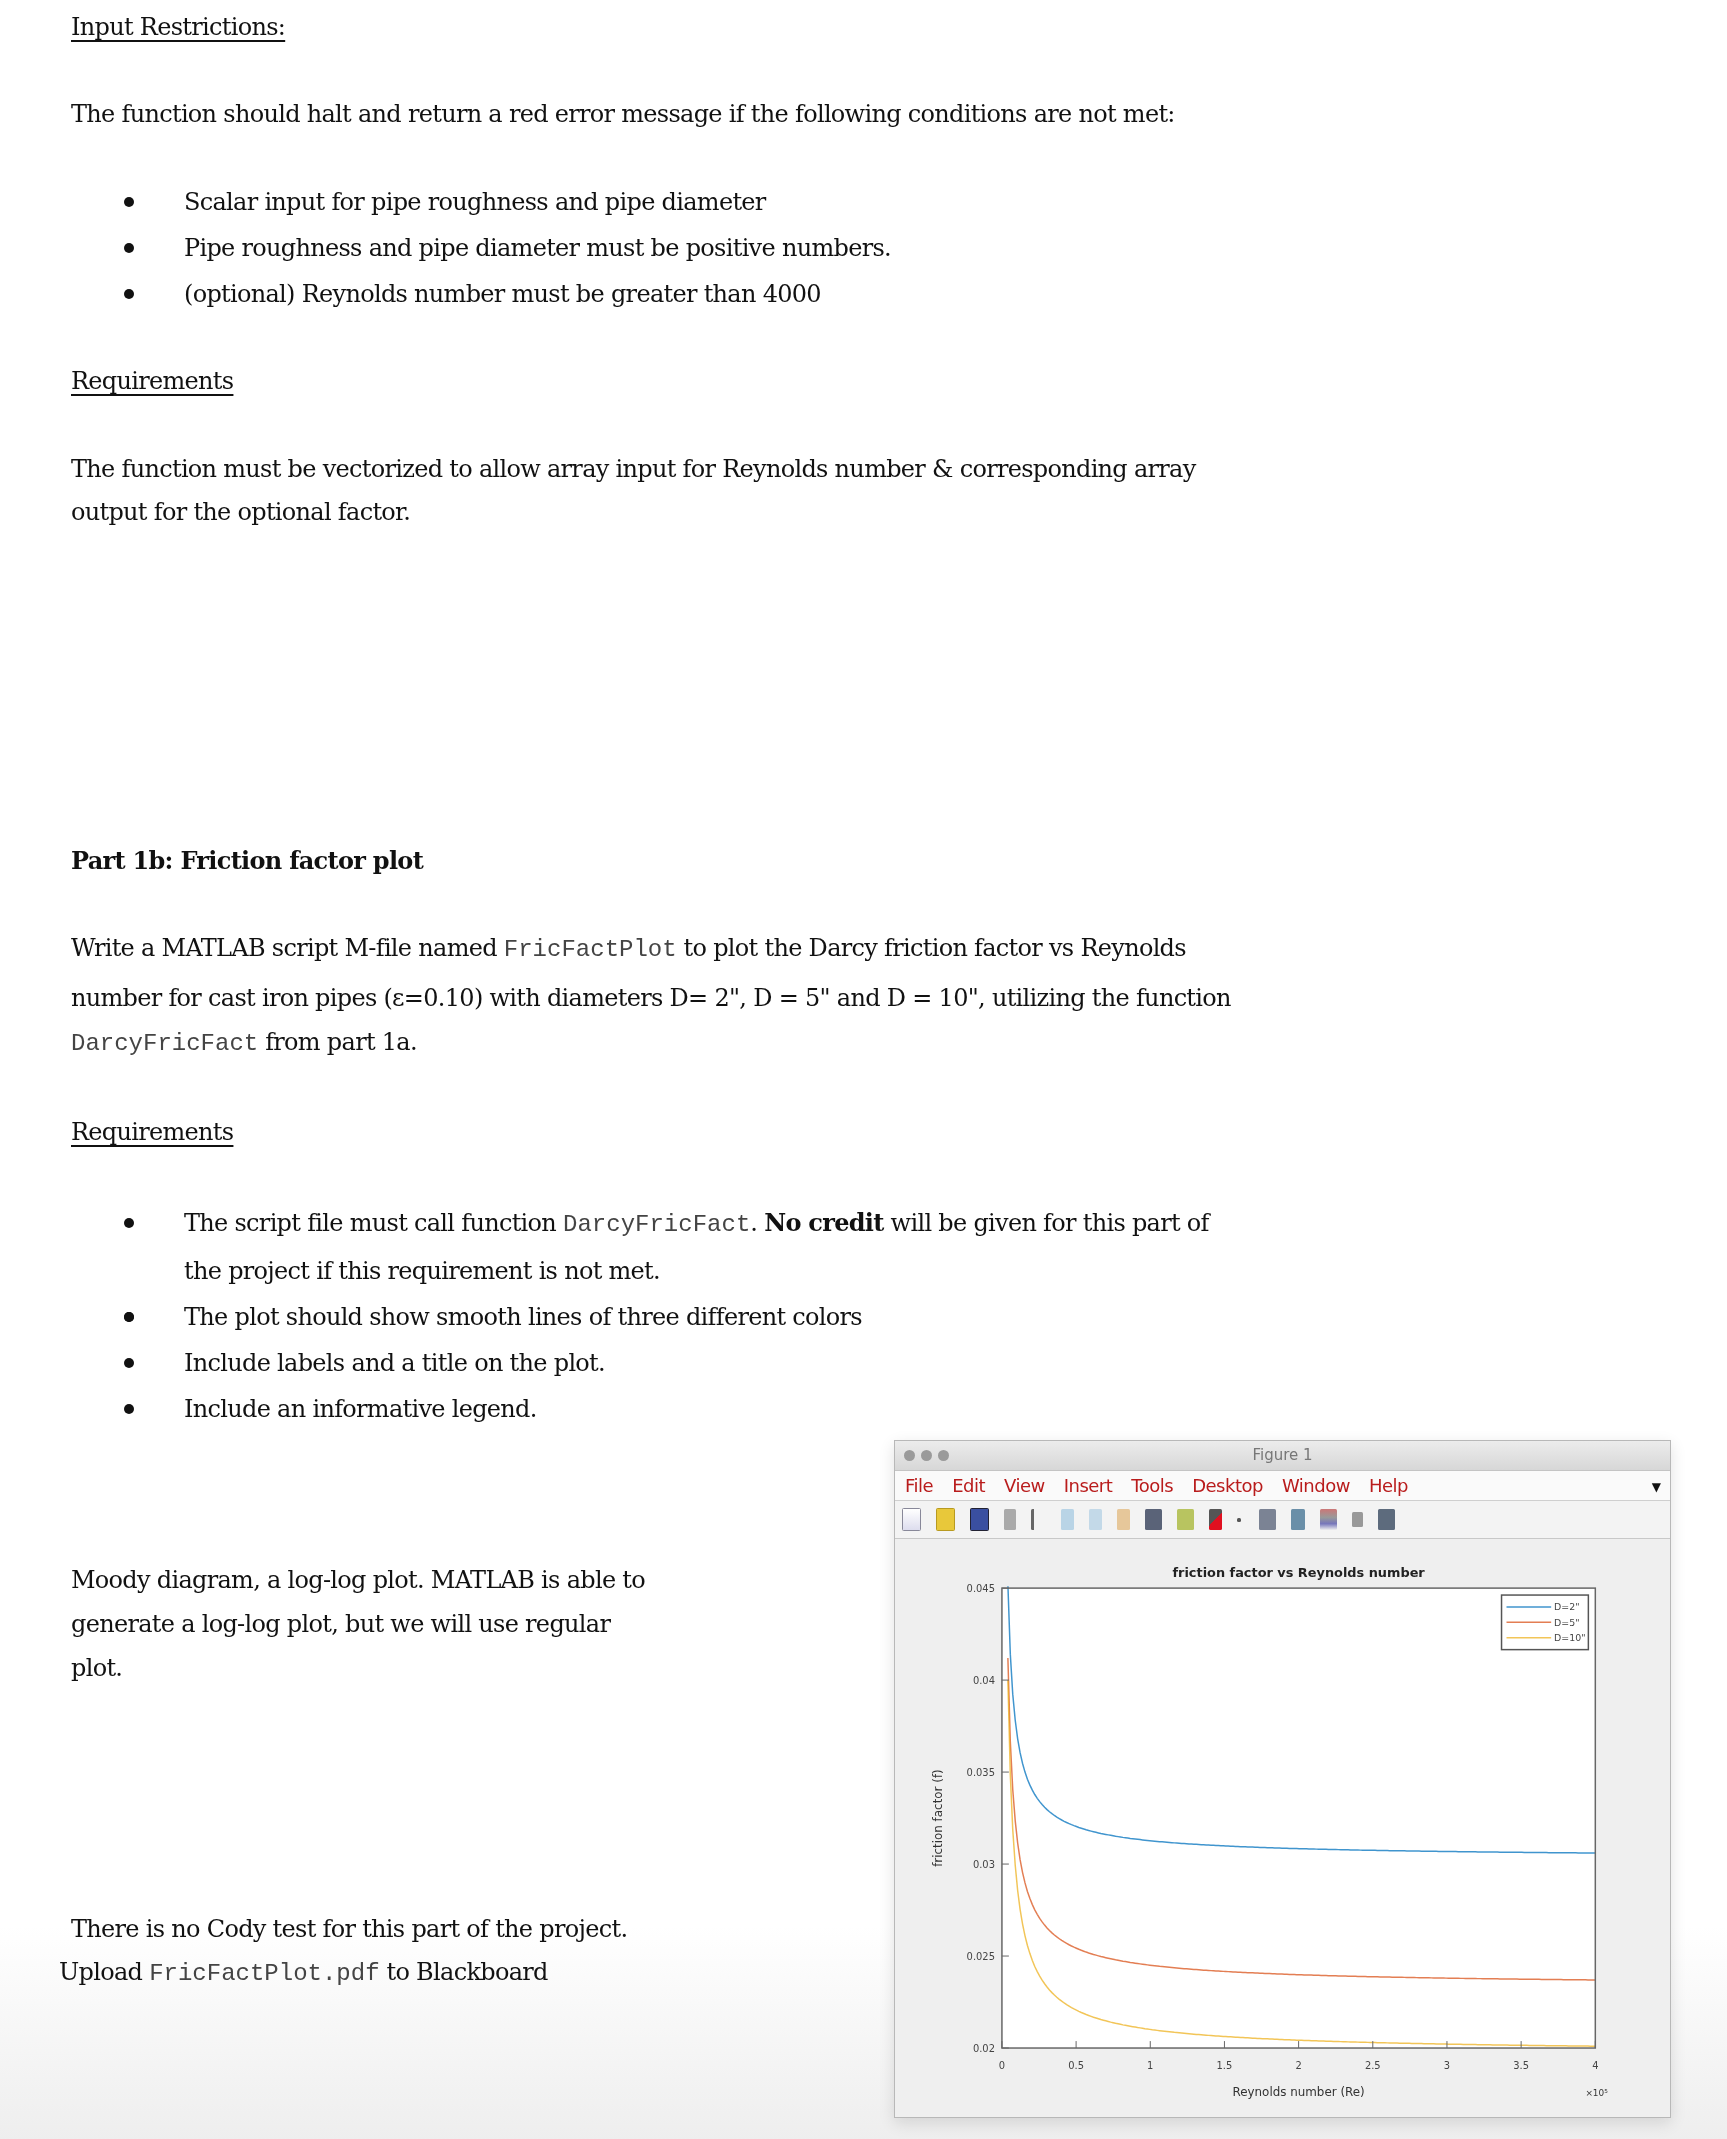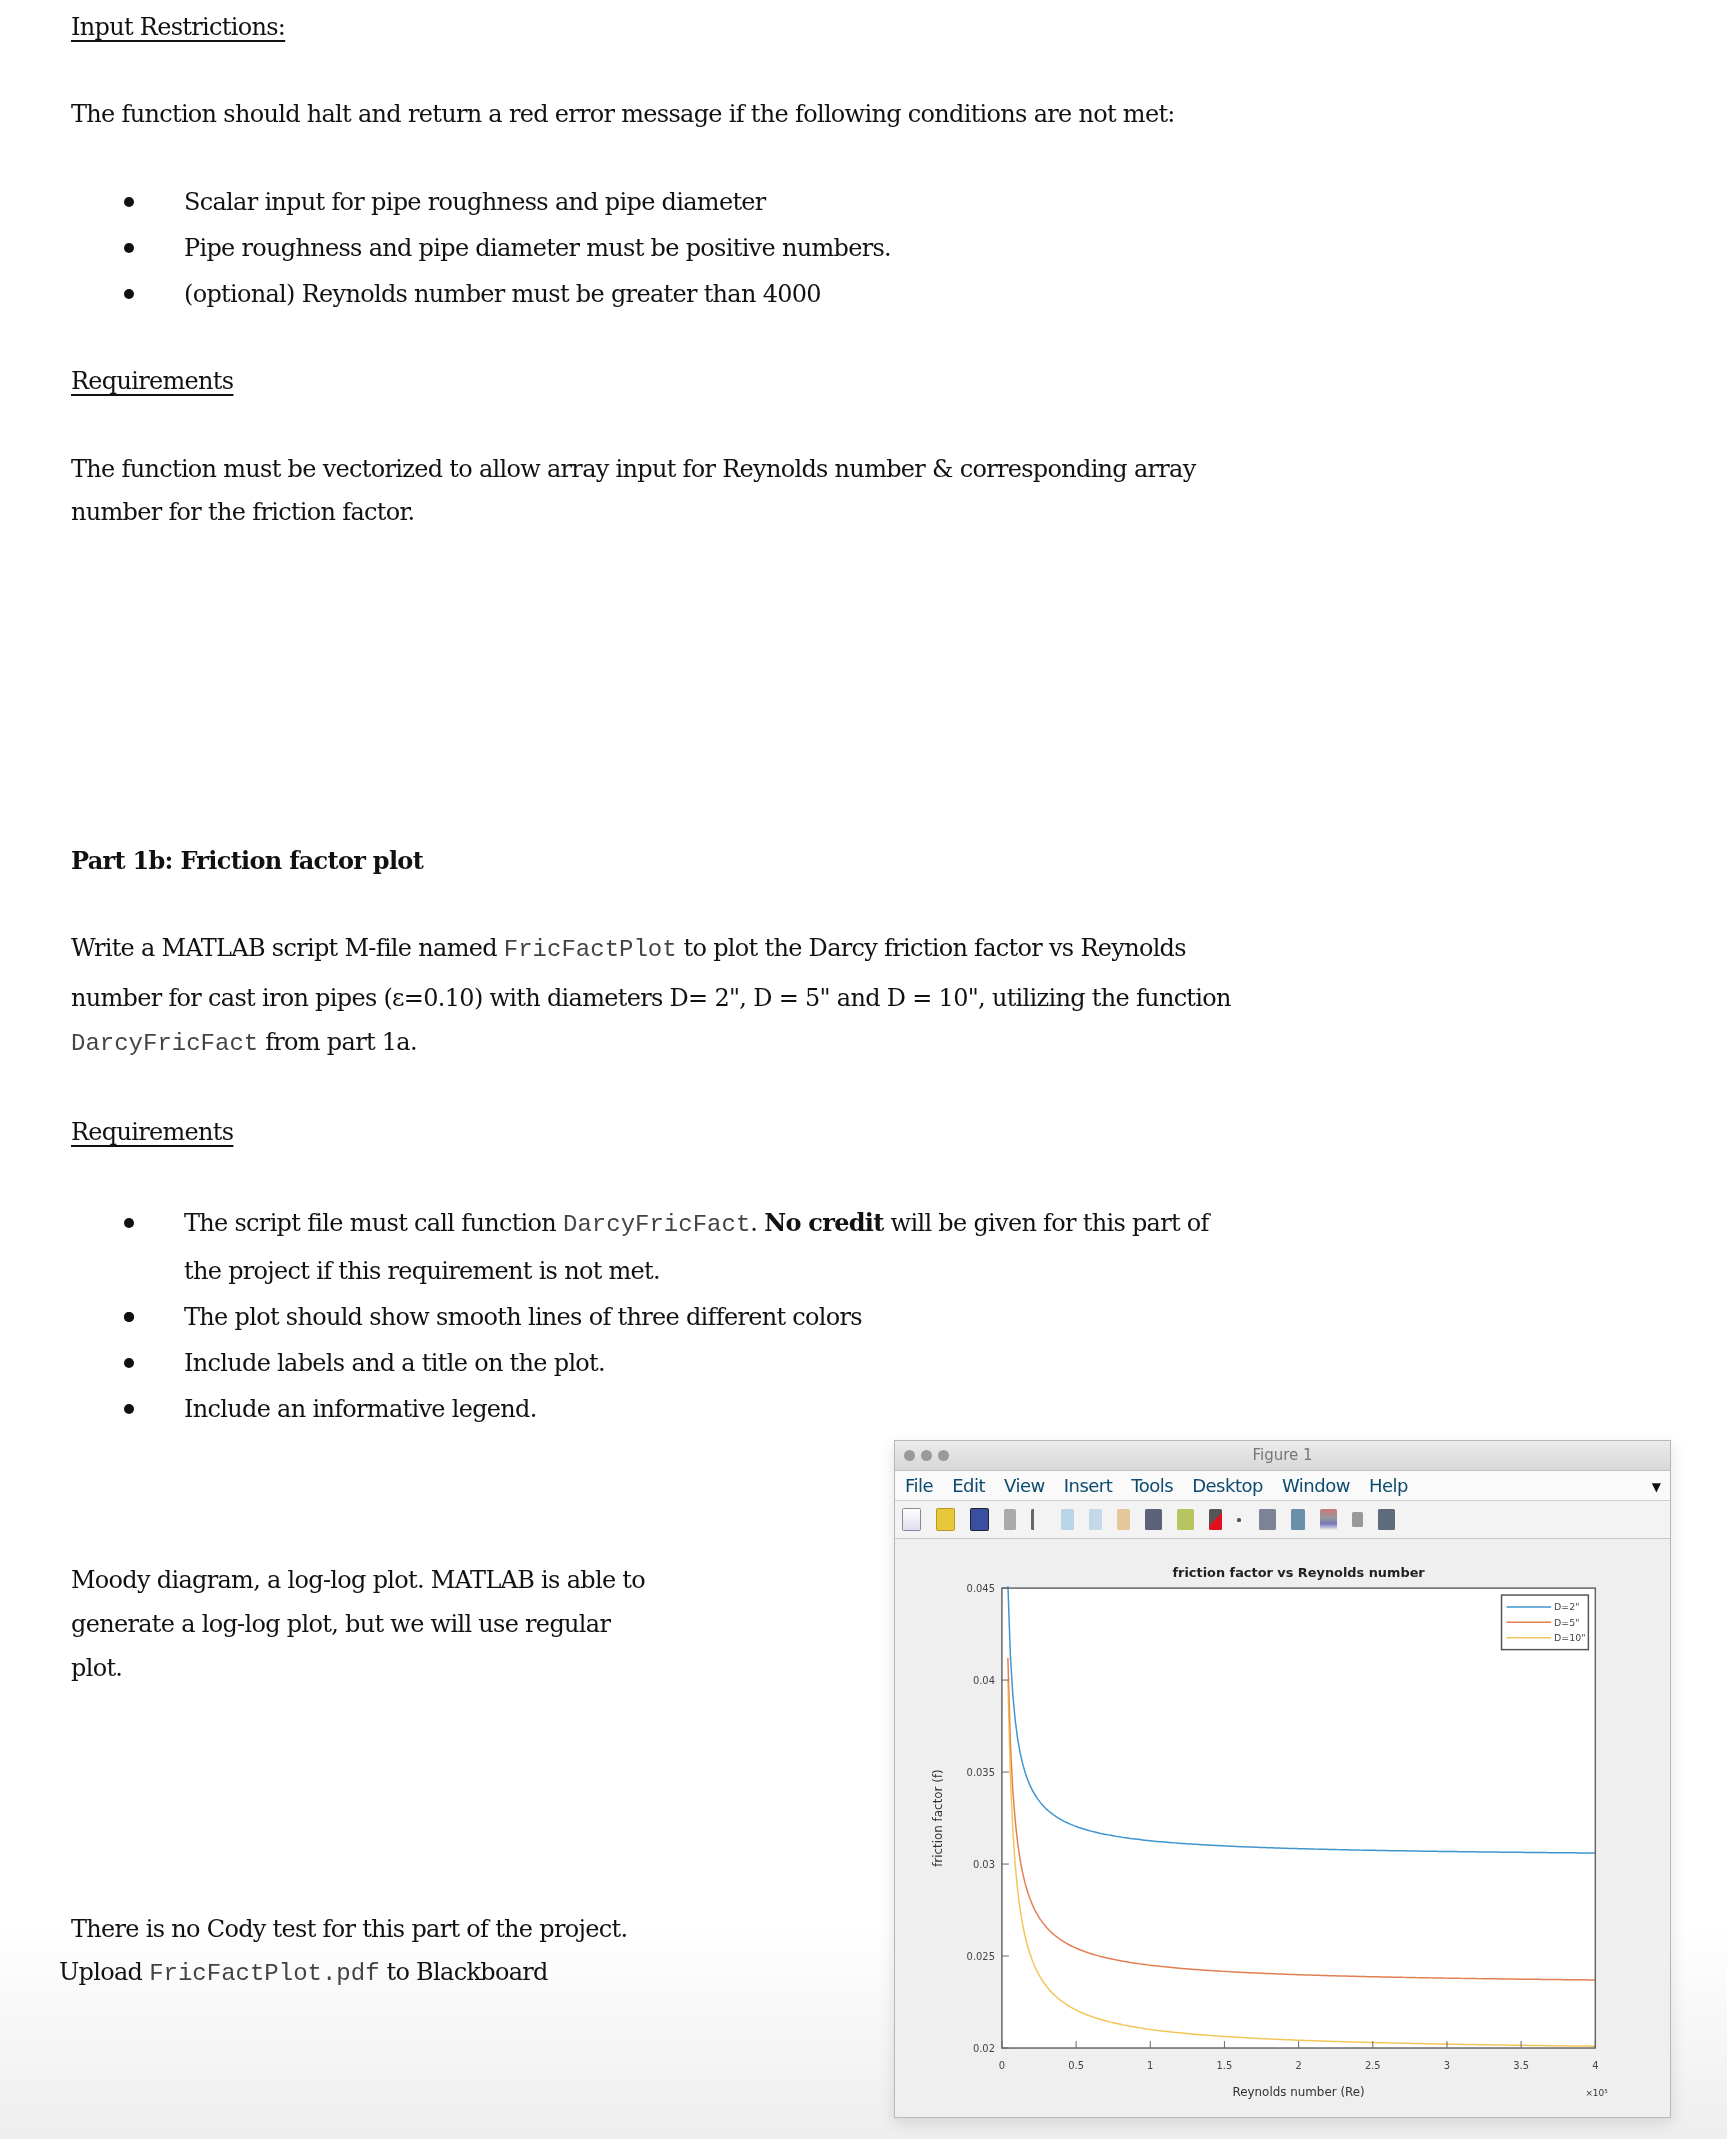--- a/index.html
+++ b/index.html
@@ -15,41 +15,41 @@
   .bullet-list li .dot { position:absolute; left:0; top:18px; width:10px; height:10px; background:#111; border-radius:50%; }
 
   
   #fig { position:absolute; left:894px; top:1440px; width:777px; height:678px;
          background:#efefef; border:1.5px solid #b8b8b8; box-sizing:border-box;
          font-family: "DejaVu Sans", "Liberation Sans", sans-serif; box-shadow: 0 5px 15px rgba(0,0,0,0.12); }
   #titlebar { height:29px; background:linear-gradient(#ececec,#d7d7d7); border-bottom:1px solid #c4c4c4; position:relative;padding-left:40px; }
   .light { position:absolute; top:9px; width:11px; height:11px; border-radius:50%; background:#9a9a9a; }
   #fig-title { position:absolute; left:0; right:0; top:5px; text-align:center; font-size:15px; color:#777; }
   #menubar { height:29px; background:#fafafa; border-bottom:1px solid #cfcfcf; display:flex; align-items:center; padding-left:10px; position:relative; }
-  .menu { font-size:18px; color:#0c4a6e; margin-right:19px; letter-spacing:-0.5px; }
+  .menu { font-size:18px; color:#b91c1c; margin-right:19px; letter-spacing:-0.5px; }
   #menu-arrow { position:absolute; right:9px; top:9px; font-size:12px; color:#111; }
   #toolbar { height:37px; background:#f3f3f3; border-bottom:1.5px solid #c8c8c8; display:flex; align-items:center; padding-left:7px; }
   .tb { width:17px; height:21px; margin-right:15px; border-radius:1.5px; position:relative; }
   #plotarea { position:absolute; left:0; top:97px; right:0; bottom:0; }
   svg text { font-family: "DejaVu Sans", "Liberation Sans", sans-serif; }
 </style>
 </head>
 <body>
 
 <div class="txt head" style="left:71px; top:5px;">Input Restrictions:</div>
 <div class="txt" style="left:71px; top:92px;">The function should halt and return a red error message if the following conditions are not met:</div>
 <ul class="bullet-list" style="top:179px;">
   <li><span class="dot"></span><span>Scalar input for pipe roughness and pipe diameter</span></li>
   <li><span class="dot"></span><span>Pipe roughness and pipe diameter must be positive numbers.</span></li>
   <li><span class="dot"></span><span>(optional) Reynolds number must be greater than 4000</span></li>
 </ul>
 
 <div class="txt head" style="left:71px; top:359px;">Requirements</div>
 <div class="txt" style="left:71px; top:447px;">The function must be vectorized to allow array input for Reynolds number &amp; corresponding array</div>
-<div class="txt" style="left:71px; top:490px;">number for the friction factor.</div>
+<div class="txt" style="left:71px; top:490px;">output for the optional factor.</div>
 
 <div class="txt bold" style="left:71px; top:839px;">Part 1b: Friction factor plot</div>
 <div class="txt" style="left:71px; top:926px;"><span>Write a MATLAB script M-file named </span><span class="mono">FricFactPlot</span><span> to plot the Darcy friction factor vs Reynolds</span></div>
 <div class="txt" style="left:71px; top:976px;">number for cast iron pipes (ε=0.10) with diameters D= 2", D = 5" and D = 10", utilizing the function</div>
 <div class="txt" style="left:71px; top:1020px;"><span class="mono">DarcyFricFact</span><span> from part 1a.</span></div>
 
 <div class="txt head" style="left:71px; top:1110px;">Requirements</div>
 <ul class="bullet-list" style="top:1200px;">
   <li><span class="dot"></span><span>The script file must call function </span><span class="mono">DarcyFricFact</span><span>. </span><span class="bold">No credit</span><span> will be given for this part of</span><br><span>the project if this requirement is not met.</span></li>
   <li><span class="dot"></span></li>

